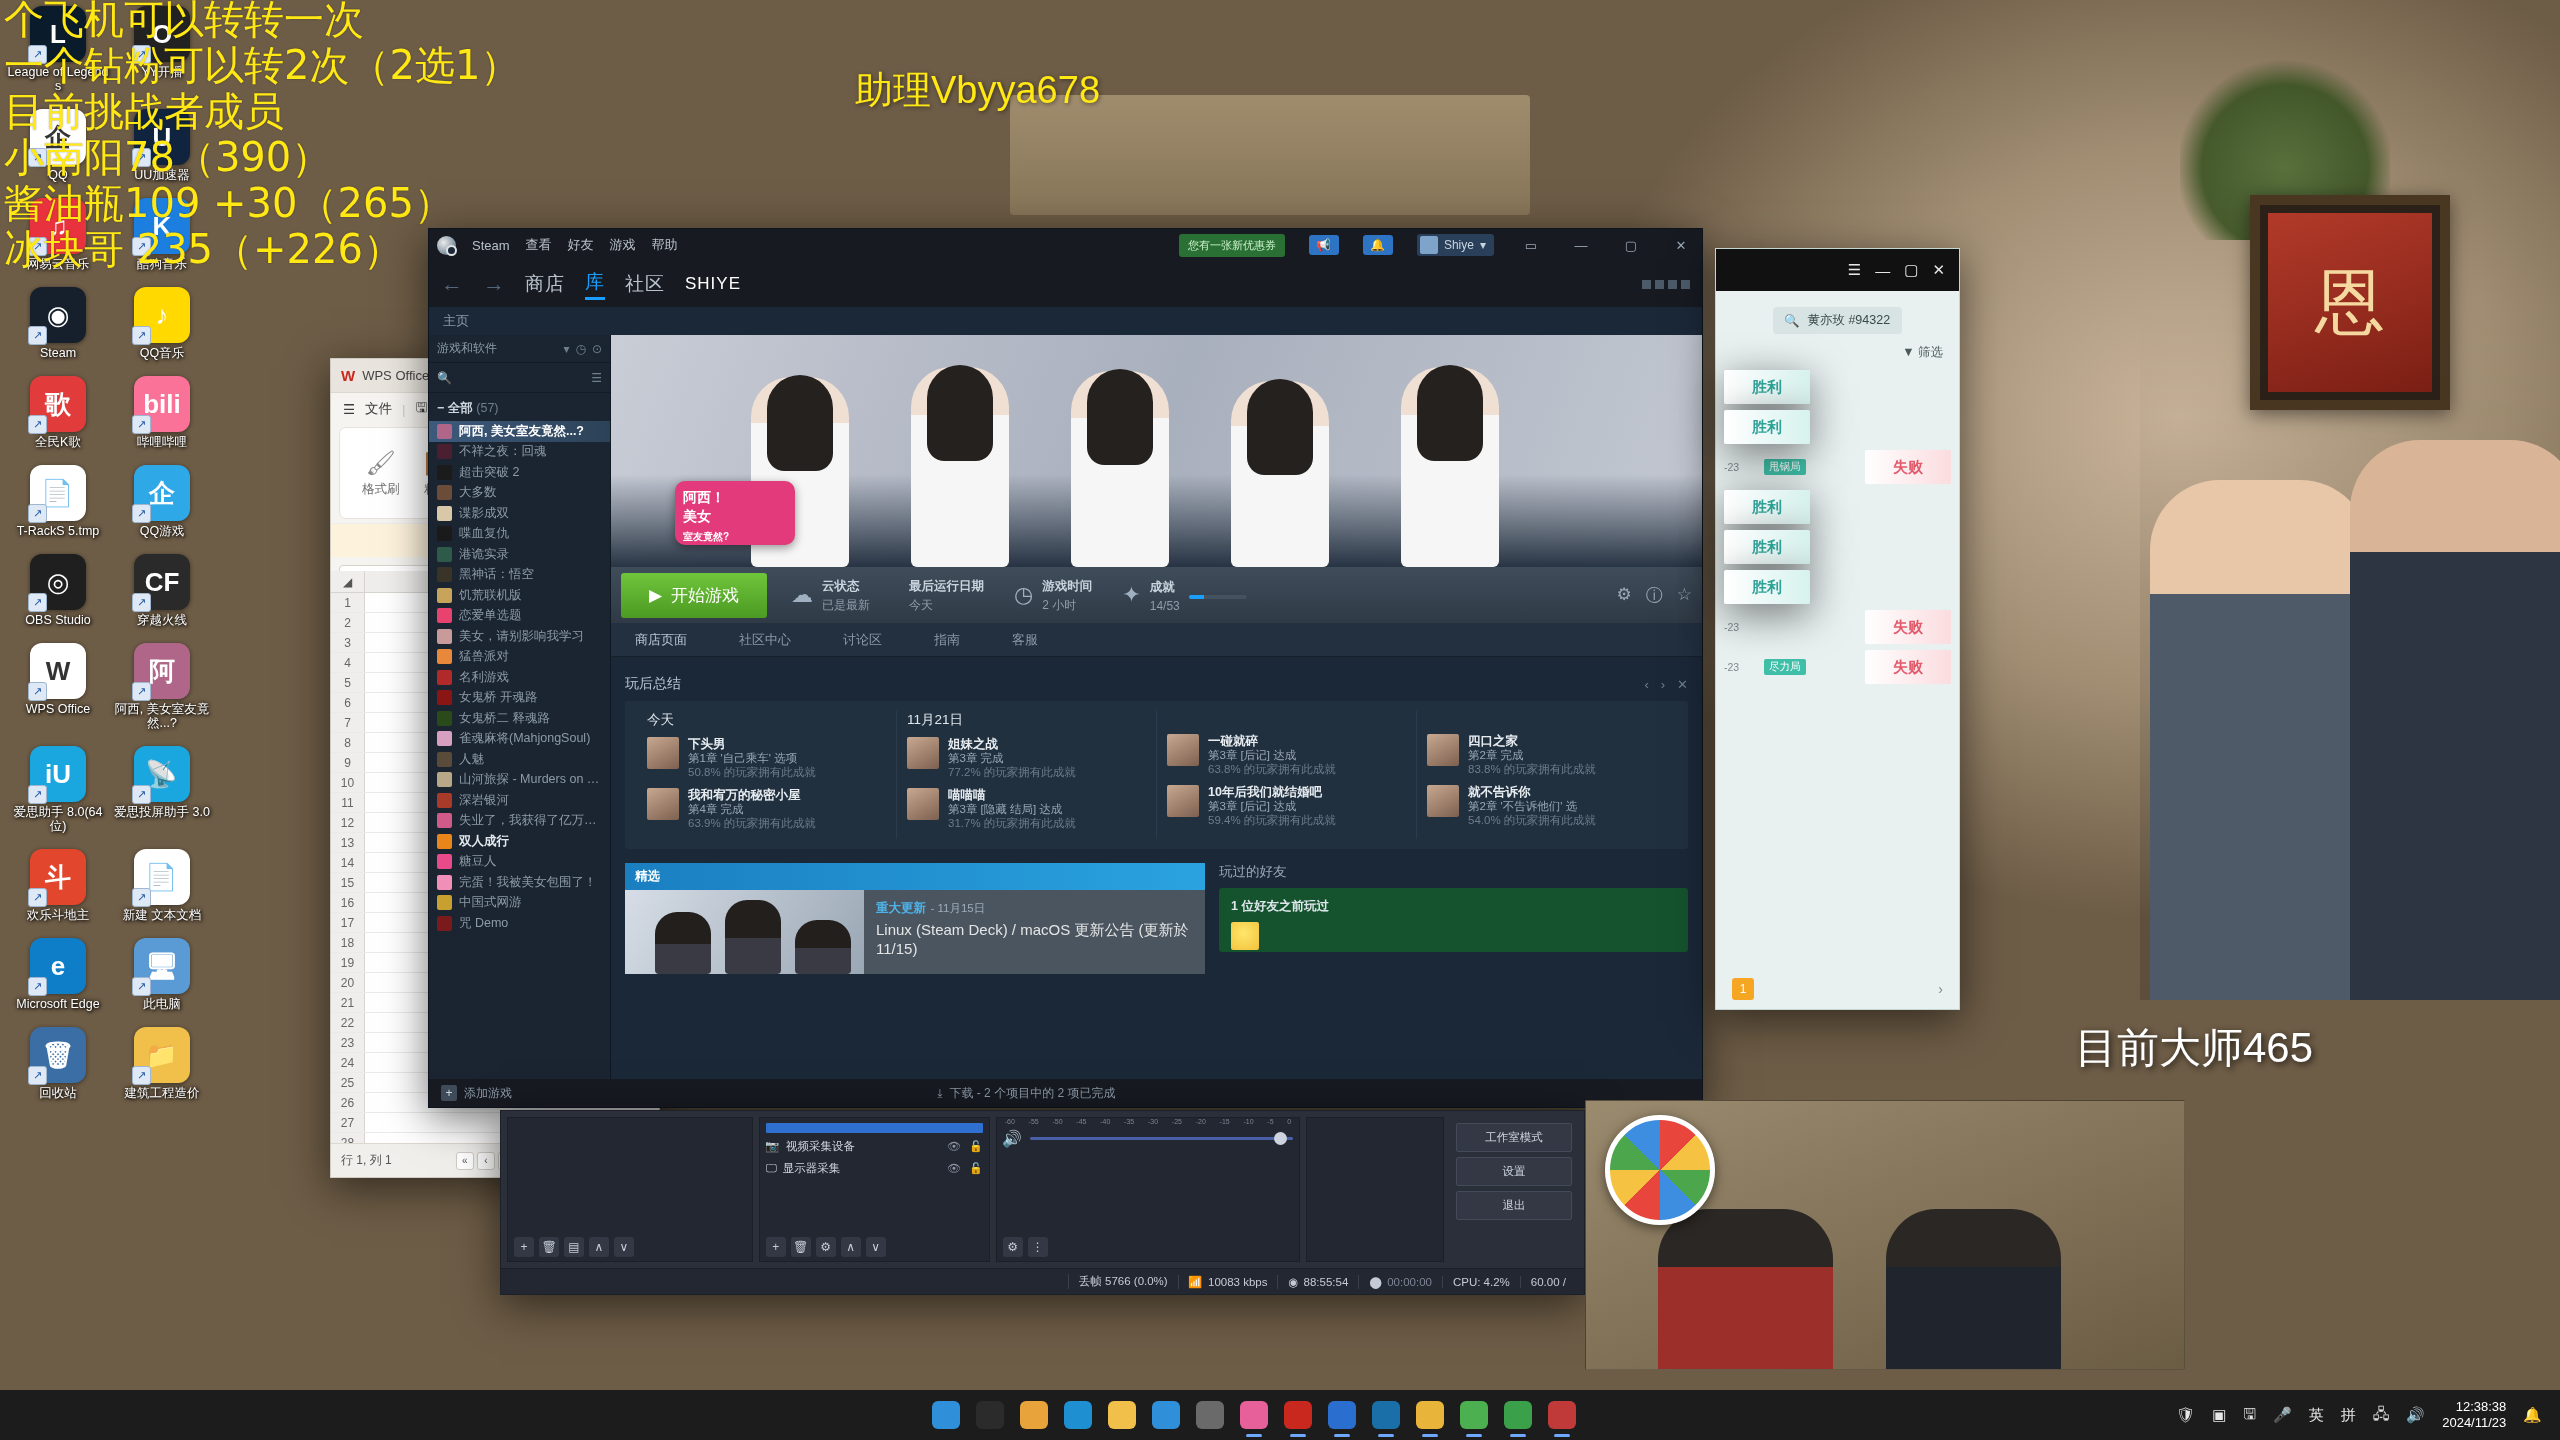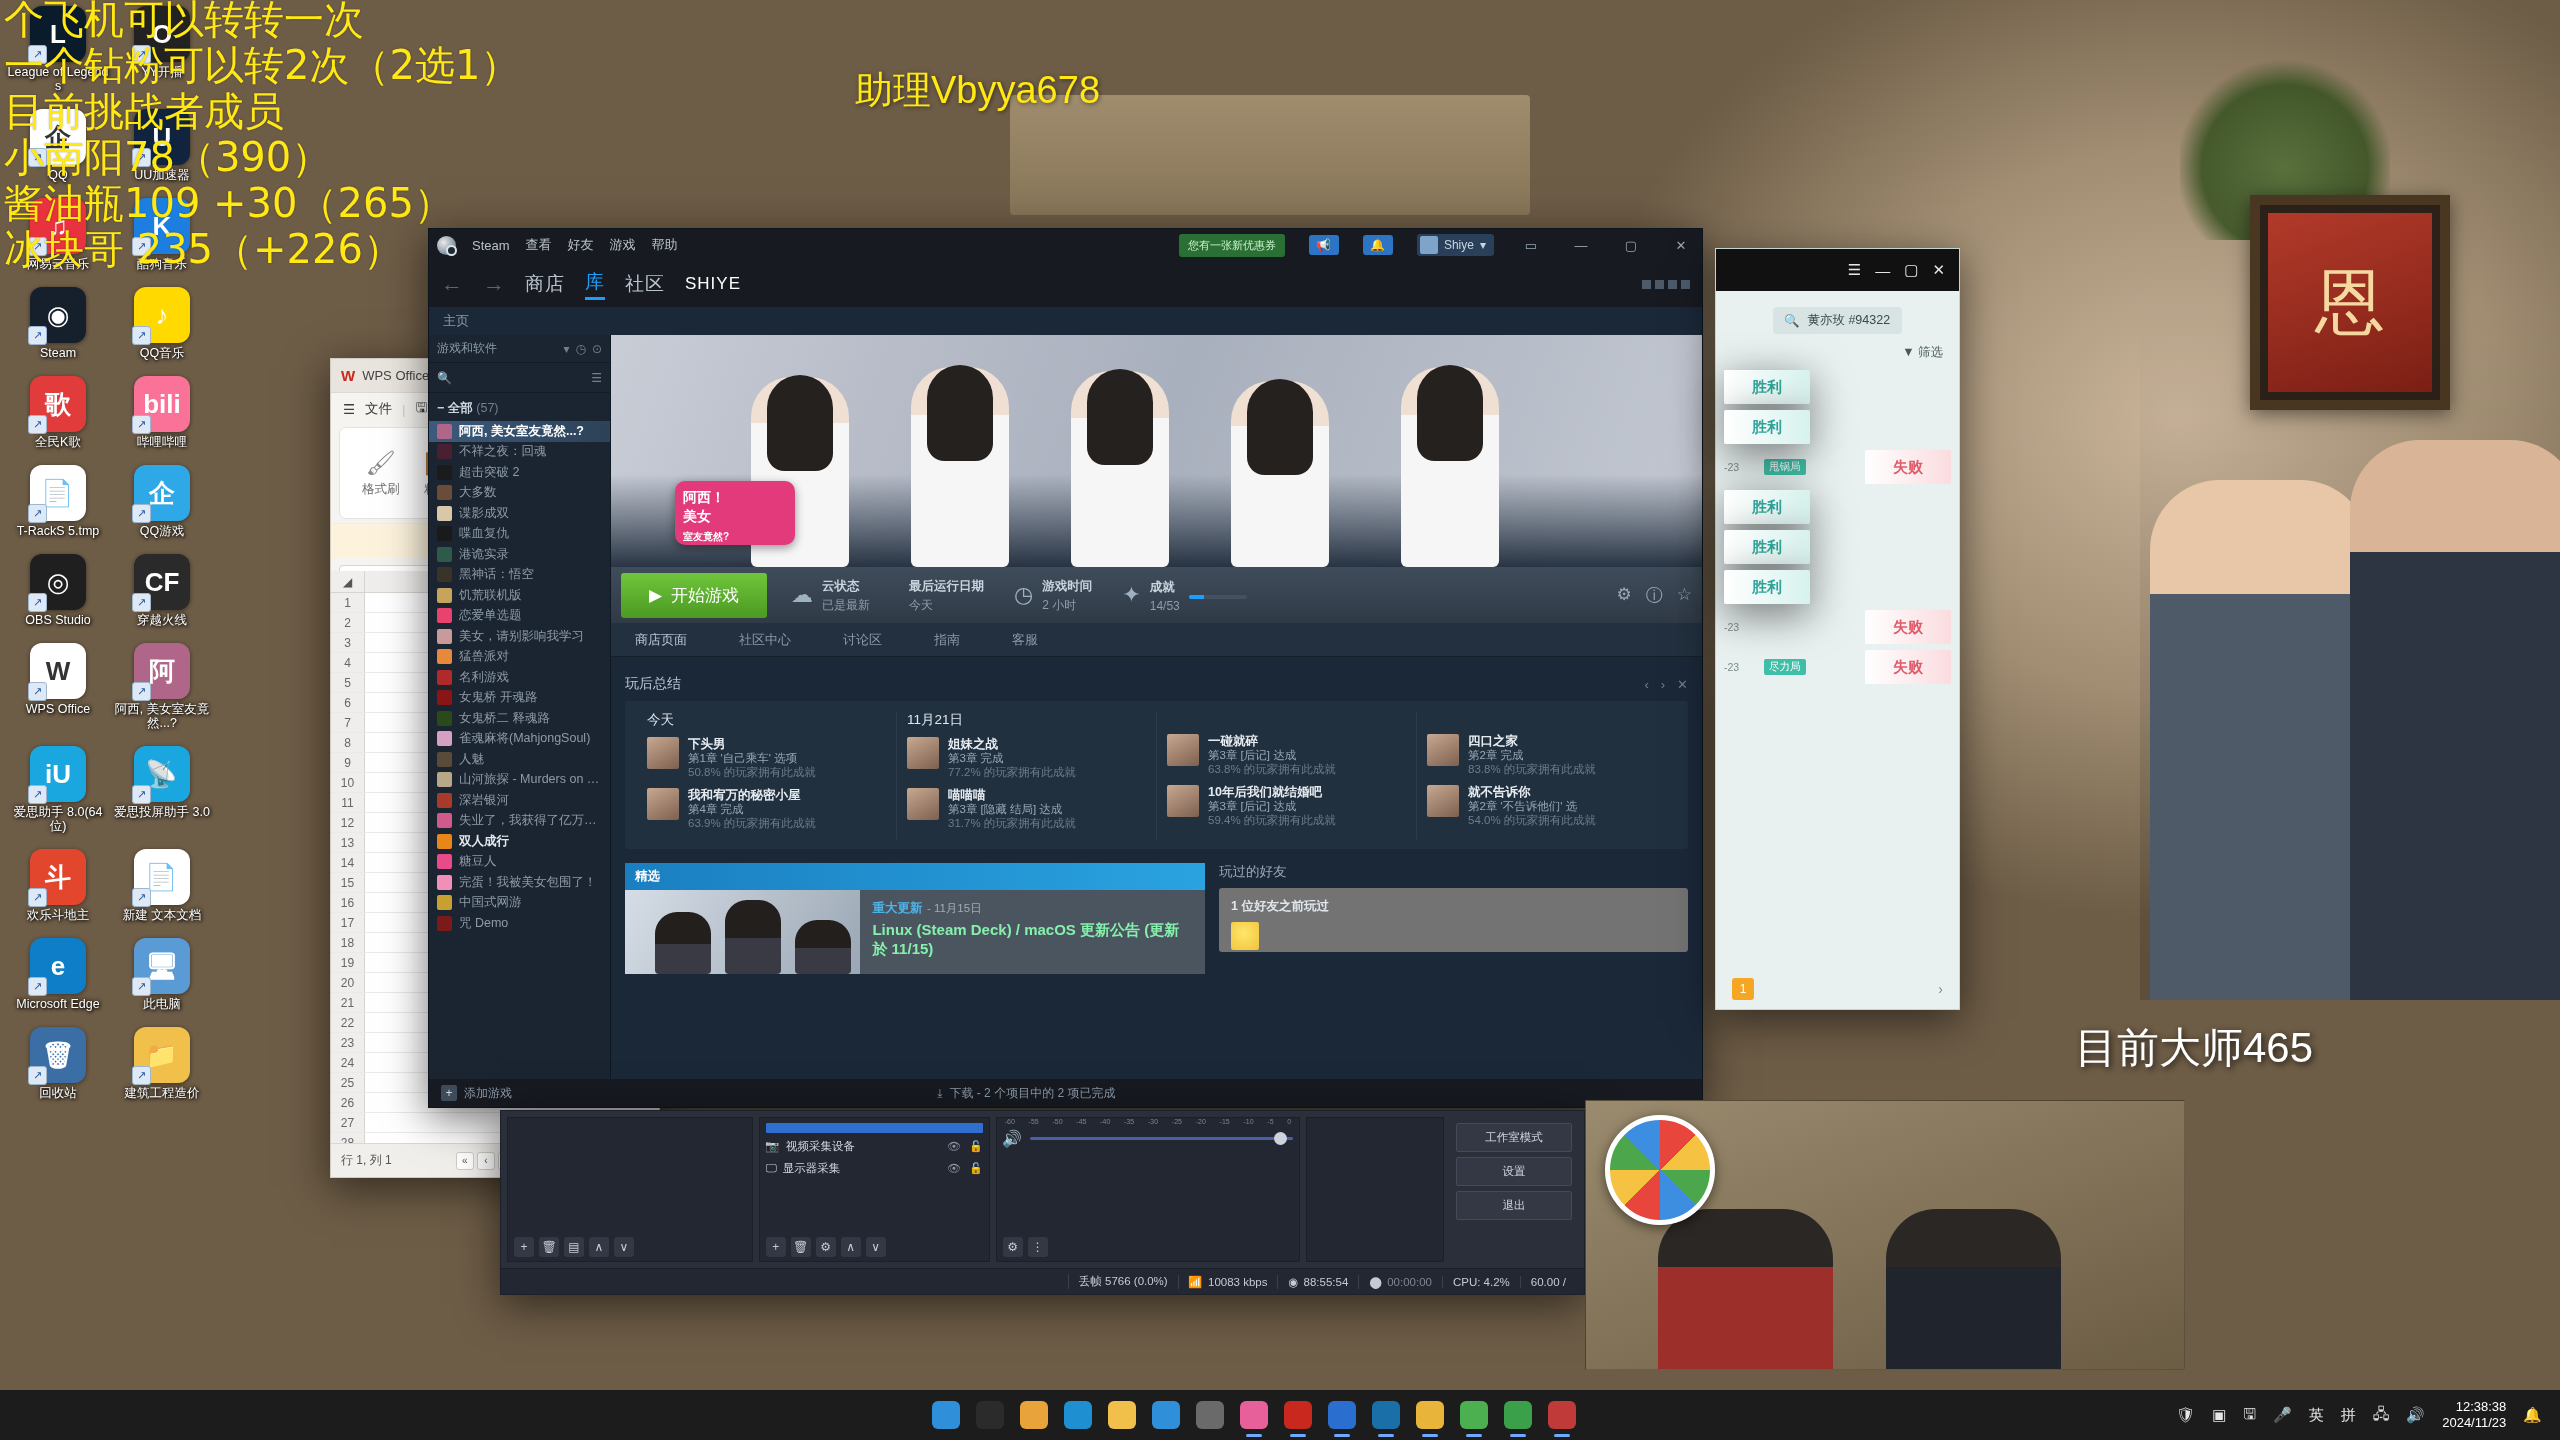--- a/index.html
+++ b/index.html
@@ -177,24 +177,24 @@
   #featured { width:580px; }
   #featured .fh { background:linear-gradient(90deg,#1a7fc1,#2aa3e0); color:#fff; font-size:12.5px;
      font-weight:bold; padding:5px 10px; }
   #featured .fb { display:flex; background:#4a5560; height:84px; }
   #featured .fimg { width:270px; background:linear-gradient(120deg,#d6dde6,#9aa7b4); position:relative;}
   #featured .fimg .g { position:absolute; bottom:0; width:56px; height:62px;
      background:linear-gradient(180deg,#221f1d 0 52%, #3a3a44 52% 100%); border-radius:22px 22px 4px 4px;}
   #featured .ftxt { padding:8px 12px; }
   #featured .ftag { color:#4fb3e8; font-size:12.5px; font-weight:bold; }
   #featured .fdate { color:#9fadb9; font-size:11.5px; }
-  #featured .ftitle { color:#86efac; font-size:15px; line-height:19px; margin-top:3px;font-weight:bold;}
+  #featured .ftitle { color:#e5e5e5; font-size:15px; line-height:19px; margin-top:3px;}
   #friends { flex:1; }
   #friends .fh2 { font-size:13.5px; color:#9aa8b6; margin-bottom:7px; }
-  #friends .fbox { background:#737373; border-radius:3px; padding:10px 12px; height:64px;}
+  #friends .fbox { background:#14532d; border-radius:3px; padding:10px 12px; height:64px;}
   #friends .fl { font-size:12.5px; color:#dfe6ec; font-weight:bold; }
   #friends .av2 { width:28px;height:28px;margin-top:7px;border-radius:2px;
      background:radial-gradient(circle at 45% 40%, #ffe66b, #f2c23c); }
   #steam .bottombar { height:28px; background:#171a21; display:flex; align-items:center;
      padding:0 12px; font-size:12px; color:#8c9aa8; }
   #steam .bottombar .addg { display:flex; align-items:center; gap:7px; }
   #steam .bottombar .plus { width:16px;height:16px;background:#3f4b58;border-radius:2px;color:#cfd8e0;
      display:flex;align-items:center;justify-content:center;font-size:12px;}
   #steam .bottombar .dl { margin-left:auto; margin-right:46%; display:flex; align-items:center; gap:7px;}
 

